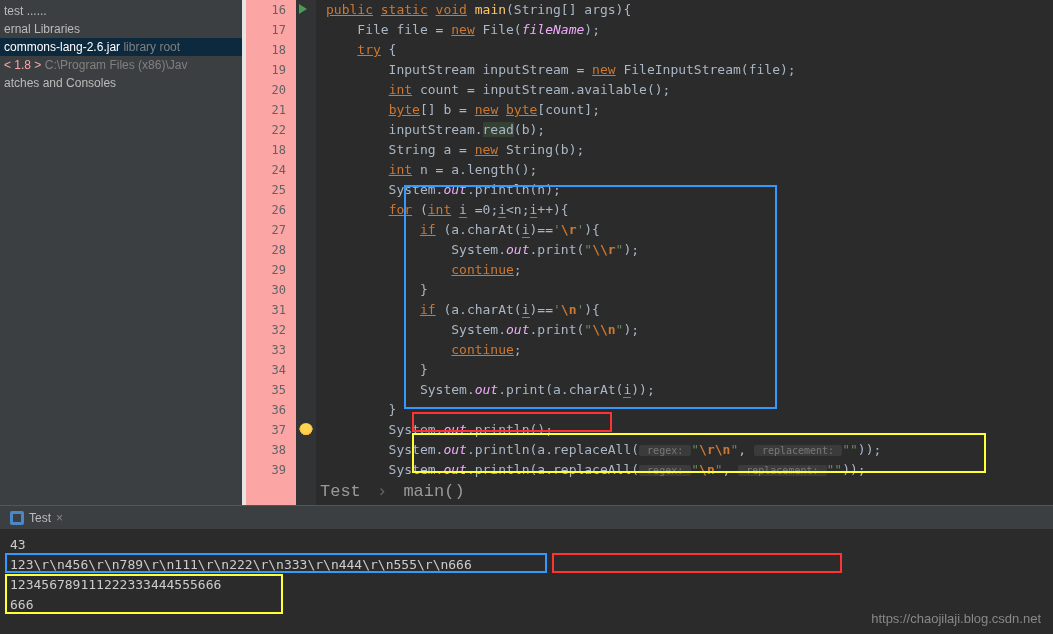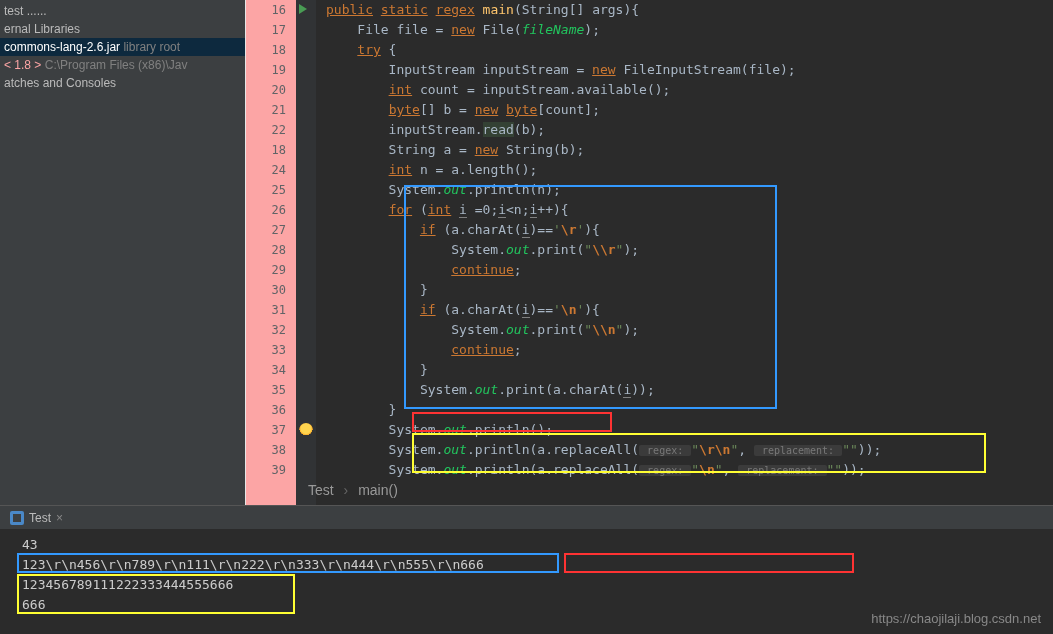--- a/index.html
+++ b/index.html
@@ -17,21 +17,21 @@
     position: absolute;
     left: 0;
     top: 0;
     width: 246px;
     height: 505px;
     background: #3c3f41;
     color: #bbbbbb;
     font-family: "Segoe UI", sans-serif;
     font-size: 12px;
     padding-top: 2px;
-    border-right: 1px solid #e5e5e5;
+    border-right: 4px solid #e5e5e5;
   }
   .sidebar-item {
     padding: 2px 4px 2px 4px;
     white-space: nowrap;
     overflow: hidden;
   }
   .sidebar-item.selected { background: #0d293e; color: #fff; }
   .sidebar .lib-root { color: #808080; }
   .sidebar .angle { color: #fca5a5; }
   .editor {
@@ -62,35 +62,35 @@
     flex: 1;
     padding-left: 10px;
     line-height: 20px;
     font-size: 13px;
     position: relative;
   }
   .code-line { height: 20px; white-space: pre; }
   .kw { color: #cc7832; text-decoration: underline; }
   .str { color: #6a8759; }
   .esc { color: #cc7832; font-weight: bold; }
-  .static { font-style: italic; color: #22c55e; }
+  .static { font-style: italic; color: #f0abfc; }
   .method-call { color: #ffc66d; }
   .warn-underline { border-bottom: 1px solid #808080; }
   .param-hint { color: #787878; font-style: normal; background: #3b3b3b; border-radius: 2px; padding: 0 2px; font-size: 10px; }
   .highlight-read { background: #344134; text-align: center; }
   .highlight-box-blue { position: absolute; border: 2px solid #3399ff; }
   .highlight-box-red { position: absolute; border: 2px solid #ff3333; }
   .highlight-box-yellow { position: absolute; border: 2px solid #ffff33; }
   .breadcrumb {
     position: absolute;
-    left: 308px;
+    left: 320px;
     top: 482px;
     color: #999999;
-    font-family: Liberation Sans, sans-serif;
-    font-size: 14px;
+    font-family: Liberation Mono, monospace;
+    font-size: 17px;
   }
   .breadcrumb .sep { color: #666; padding: 0 6px; }
   .console-tab {
     position: absolute;
     left: 0;
     top: 505px;
     right: 0;
     height: 24px;
     background: #3c3f41;
     border-top: 1px solid #555;
@@ -108,21 +108,20 @@
   .console {
     position: absolute;
     left: 0;
     top: 529px;
     right: 0;
     bottom: 0;
     background: #2b2b2b;
     padding: 6px 10px;
     color: #cccccc;
     line-height: 20px;
-    margin-left: 12px;
   }
   .watermark {
     position: absolute;
     right: 12px;
     bottom: 8px;
     color: #888;
     font-family: sans-serif;
     font-size: 13px;
     margin-top: 20px;
   }
@@ -188,21 +187,21 @@
       <div>37</div>
       <div>38</div>
       <div>39</div>
   </div>
   <div class="gutter-right-margin">
     <div class="run-marker" style="top:4px;"></div>
     <div class="lightbulb" style="top:423px;"></div>
   </div>
   <div class="code-area">
 
-    <div class="code-line"><span class="kw">public</span> <span class="kw">static</span> <span class="kw">regex</span> <span class="method-call">main</span>(String[] args){</div>
+    <div class="code-line"><span class="kw">public</span> <span class="kw">static</span> <span class="kw">void</span> <span class="method-call">main</span>(String[] args){</div>
 
     <div class="code-line">    File file = <span class="kw">new</span> File(<span class="static">fileName</span>);</div>
 
     <div class="code-line">    <span class="kw">try</span> {</div>
 
     <div class="code-line">        InputStream inputStream = <span class="kw">new</span> FileInputStream(file);</div>
 
     <div class="code-line">        <span class="kw">int</span> count = inputStream.available();</div>
 
     <div class="code-line">        <span class="kw">byte</span>[] b = <span class="kw">new</span> <span class="kw">byte</span>[count];</div>

